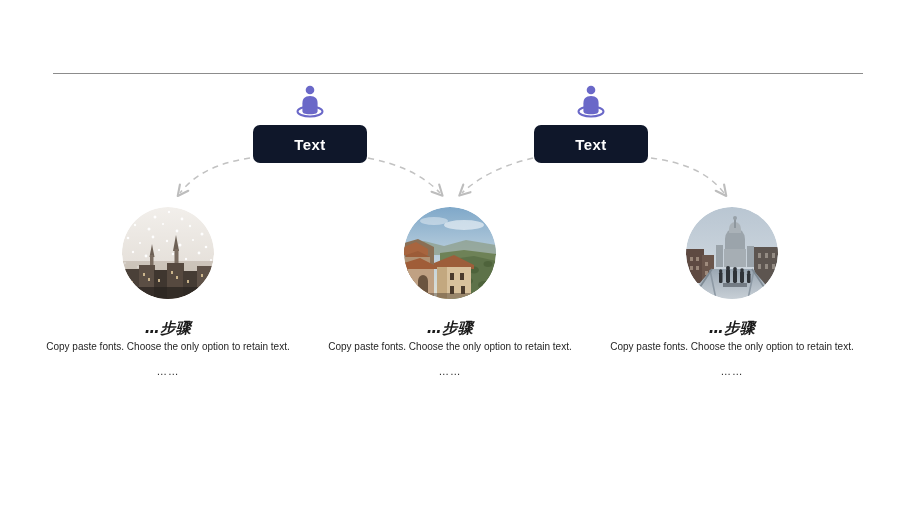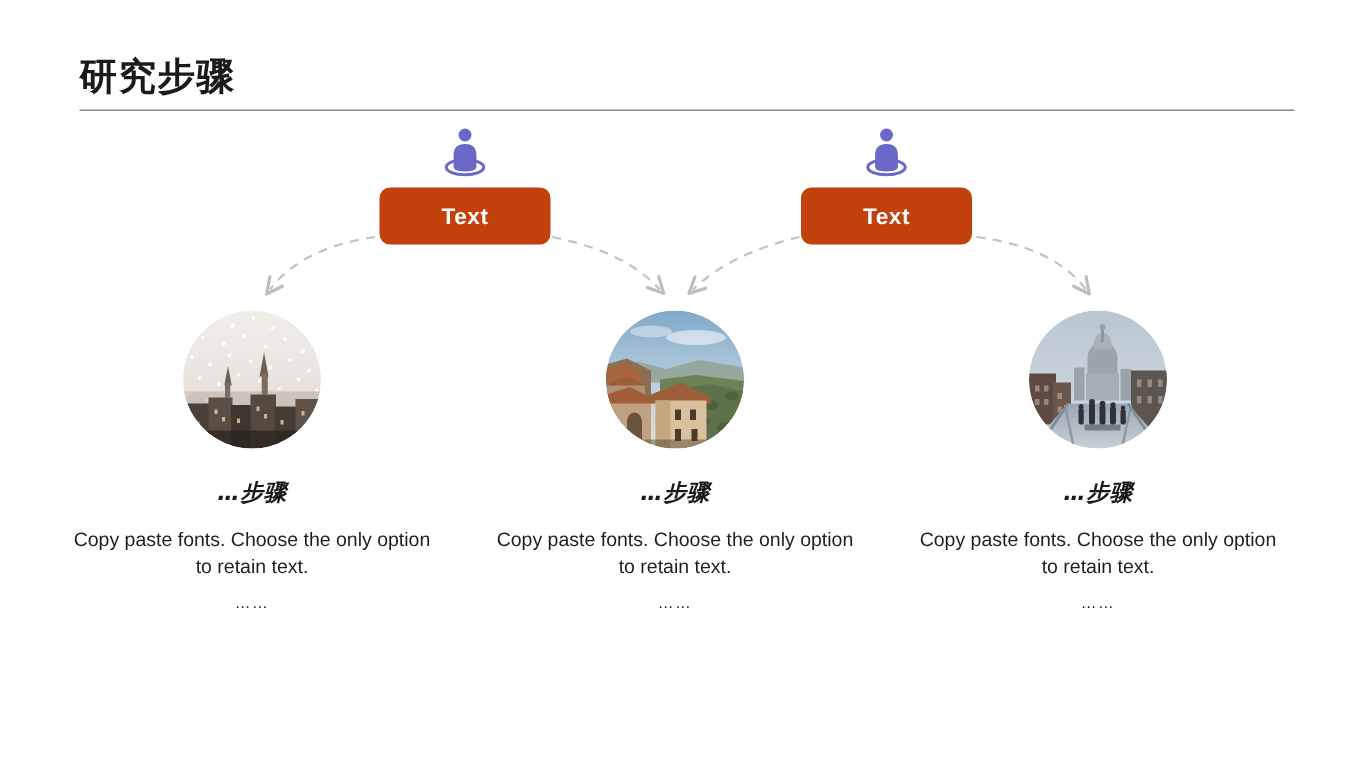--- a/index.html
+++ b/index.html
@@ -59,21 +59,21 @@
     width: 160px;
     height: 34px;
     display: flex;
     align-items: flex-end;
     justify-content: center;
   }
   .btn-text {
     margin: 7px auto 0 auto;
     width: 114px;
     height: 38px;
-    background: #c2410c;
+    background: #0f172a;
     border-radius: 7px;
     color: #ffffff;
     font-size: 15px;
     font-weight: bold;
     display: flex;
     align-items: center;
     justify-content: center;
     letter-spacing: 0.4px;
     box-sizing: border-box;
   }
@@ -112,41 +112,37 @@
   .cap-title {
     margin-top: 20px;
     font-size: 15px;
     font-weight: bold;
     color: #1a1a1a;
     font-family: "DejaVu Sans", "Liberation Sans", sans-serif;
     letter-spacing: 0.5px;
     font-style: italic;
   }
   .cap-body {
-    margin-top: 13px;
-    font-size: 13px;
+    font-size: 10px;
     line-height: 18px;
     color: #1f1f1f;
     padding: 0 8px;
   }
   .cap-dots {
     margin-top: 9px;
     font-size: 10.5px;
     color: #1f1f1f;
     letter-spacing: 1px;
   }
 </style>
 </head>
 <body>
 
 <div class="slide">
 
-  <div class="title-block">
-    <div class="page-title">研究步骤</div>
-  </div>
   <div class="title-rule"></div>
 
   <div class="top-node n1">
     <div class="person-icon">
       <svg width="30" height="34" viewBox="0 0 30 34">
         <ellipse cx="15" cy="27.5" rx="12.5" ry="5" fill="none" stroke="#6a68c8" stroke-width="2"></ellipse>
         <circle cx="15" cy="6" r="4.3" fill="#6a68c8"></circle>
         <path d="M15 12 C9.6 12 7.4 15 7.4 19.2 L7.4 27 C7.4 29 9.2 30.3 15 30.3 C20.8 30.3 22.6 29 22.6 27 L22.6 19.2 C22.6 15 20.4 12 15 12 Z" fill="#6a68c8"></path>
       </svg>
     </div>

